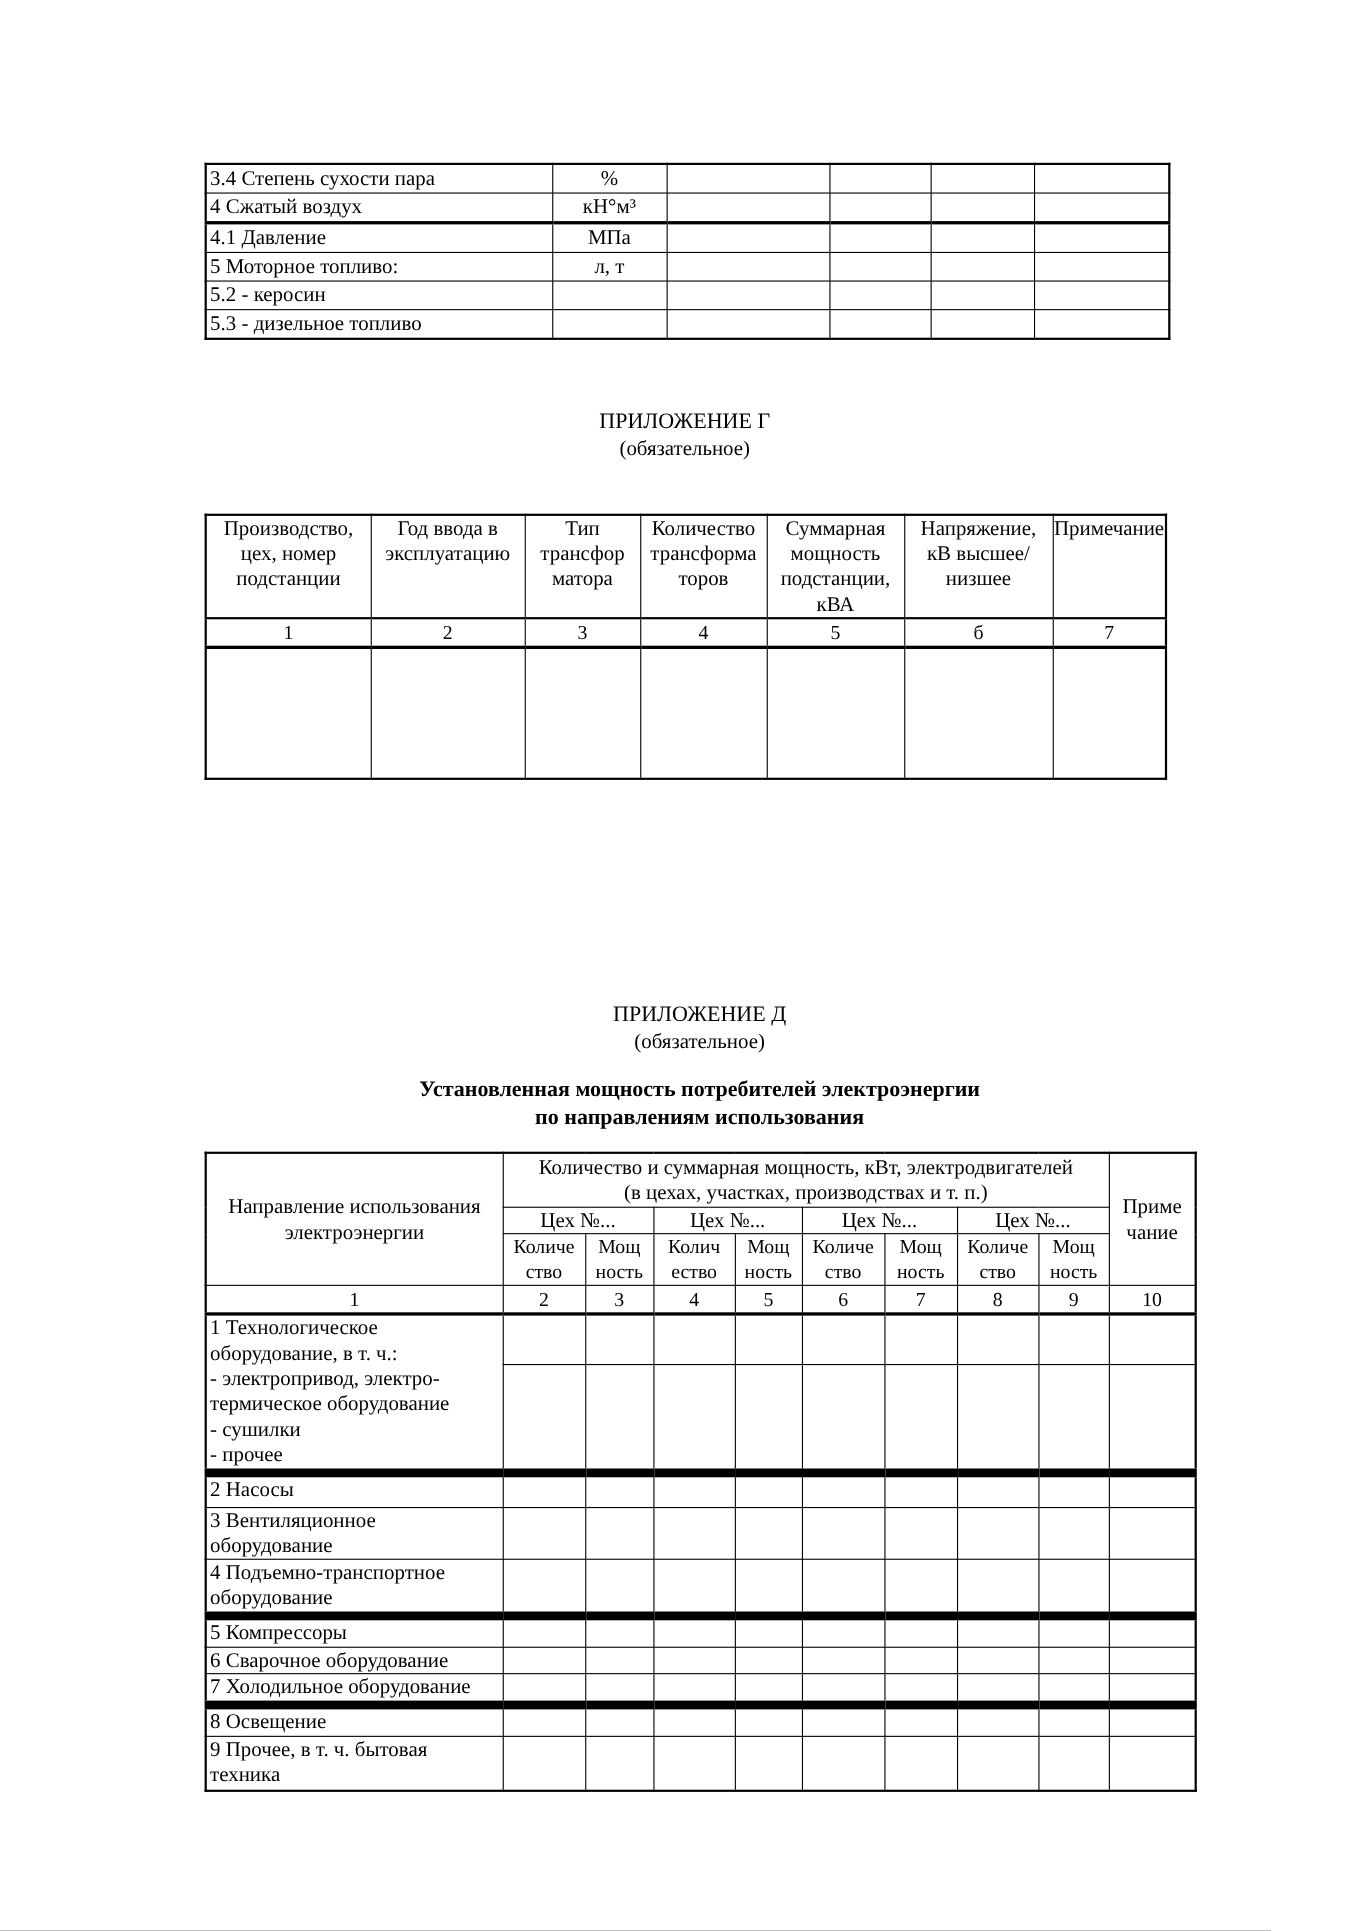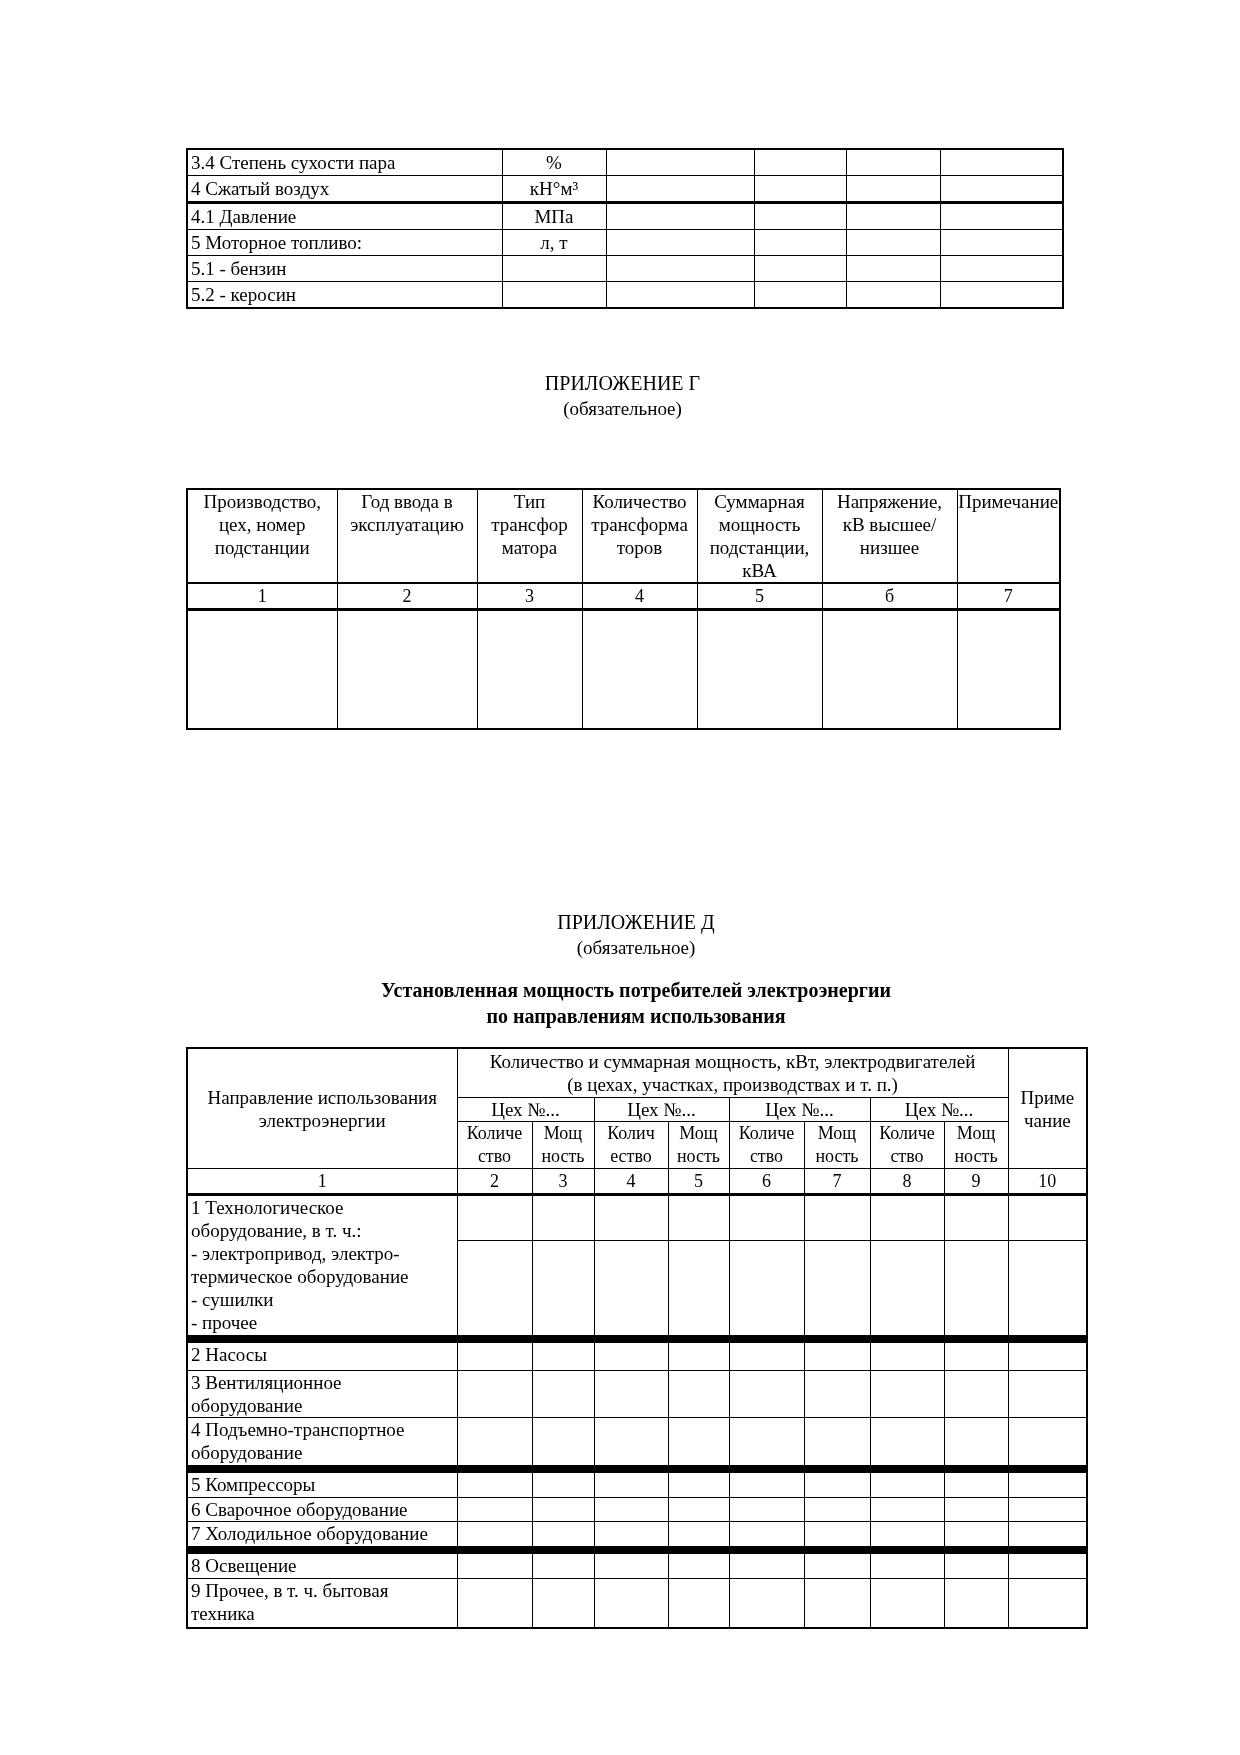--- a/index.html
+++ b/index.html
@@ -33,21 +33,21 @@
   .fuel-thick td{border-bottom:3px solid #000;}
   
   .heading{
     position:absolute;left:186px;text-align:center;
     font-size:20px;line-height:26px;
   }
   .w-g{width:873px;text-align:center;}
   .w-d{width:900px;}
   .bold{font-weight:bold;}
   
-  .g-table{left:186px;top:488px;width:873px;}
+  .g-table{left:186px;top:467px;width:873px;}
   .g-table th{
     vertical-align:top;text-align:center;
     line-height:23px;white-space:pre-line;height:92px;
   }
   .g-head th{border-bottom:2px solid #000;}
   .num-row td{text-align:center;height:24px;font-size:18px;vertical-align:middle;}
   .num-thick td{border-bottom:3px solid #000;}
   .g-empty td{height:117px;}
   
   .d-table{left:186px;top:1047px;width:900px;}
@@ -112,29 +112,29 @@
         </tr>
       <tr>
         <td class="fuel-label">5 Моторное топливо:</td>
         <td class="fuel-unit">л, т</td>
       <td></td>
           <td></td>
           <td></td>
           <td></td>
         </tr>
       <tr>
-        <td class="fuel-label">5.1 - бензин</td>
+        <td class="fuel-label">5.2 - керосин</td>
         <td class="fuel-unit"></td>
       <td></td>
           <td></td>
           <td></td>
           <td></td>
         </tr>
       <tr>
-        <td class="fuel-label">5.2 - керосин</td>
+        <td class="fuel-label">5.3 - дизельное топливо</td>
         <td class="fuel-unit"></td>
       <td></td>
           <td></td>
           <td></td>
           <td></td>
         </tr>
     </tbody>
   </table>
 
   <div class="heading w-g" style="top:370px">ПРИЛОЖЕНИЕ Г</div>

